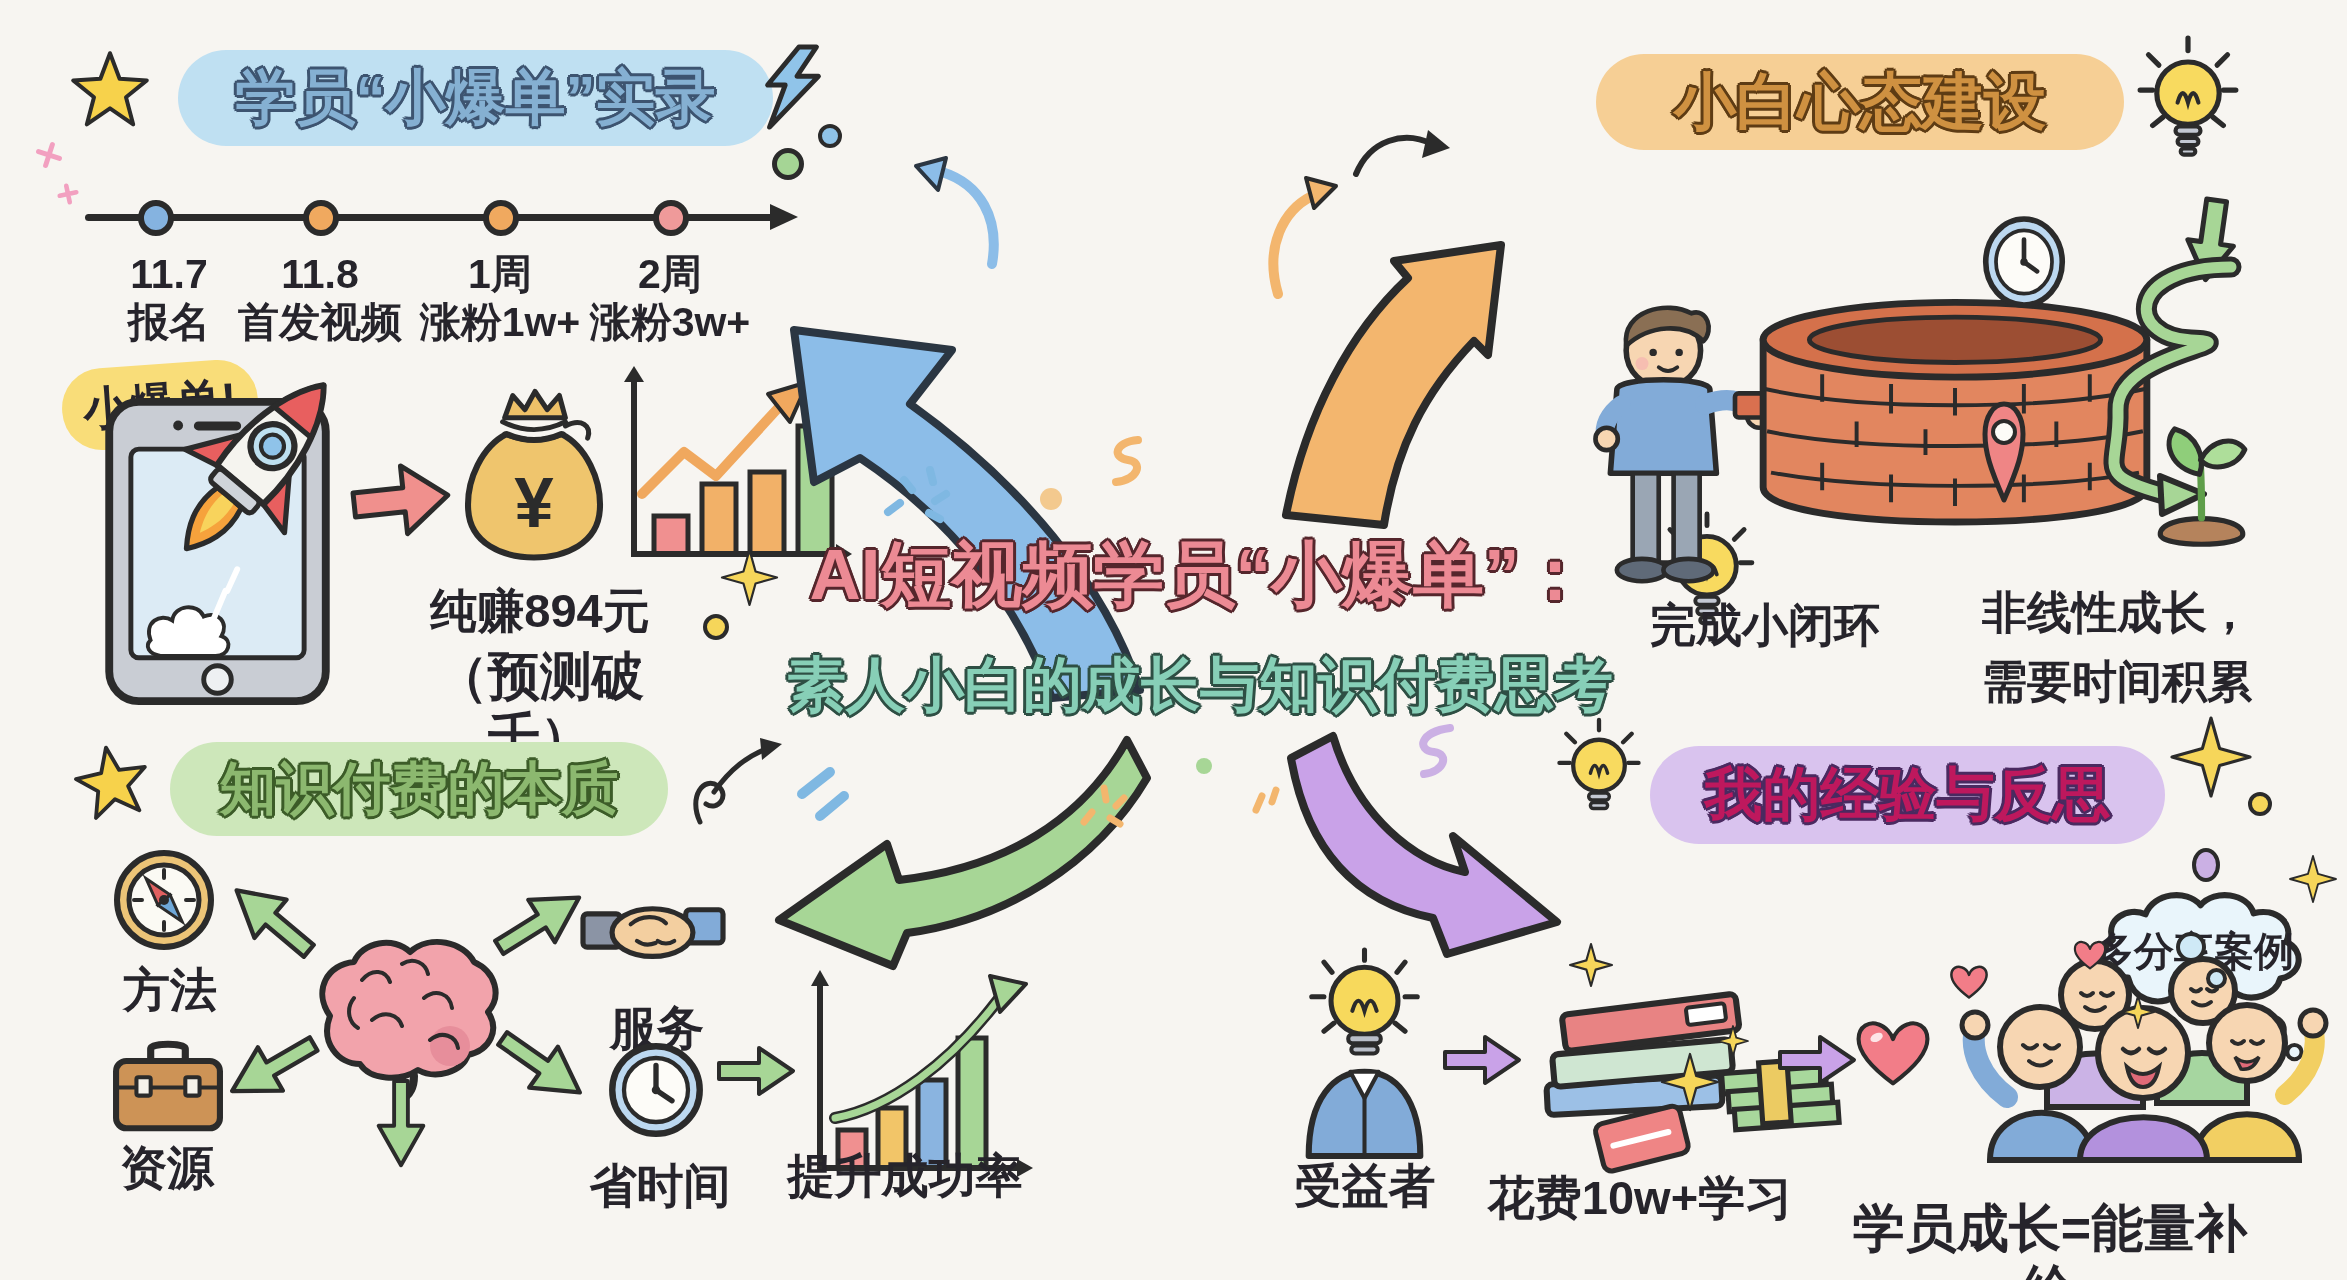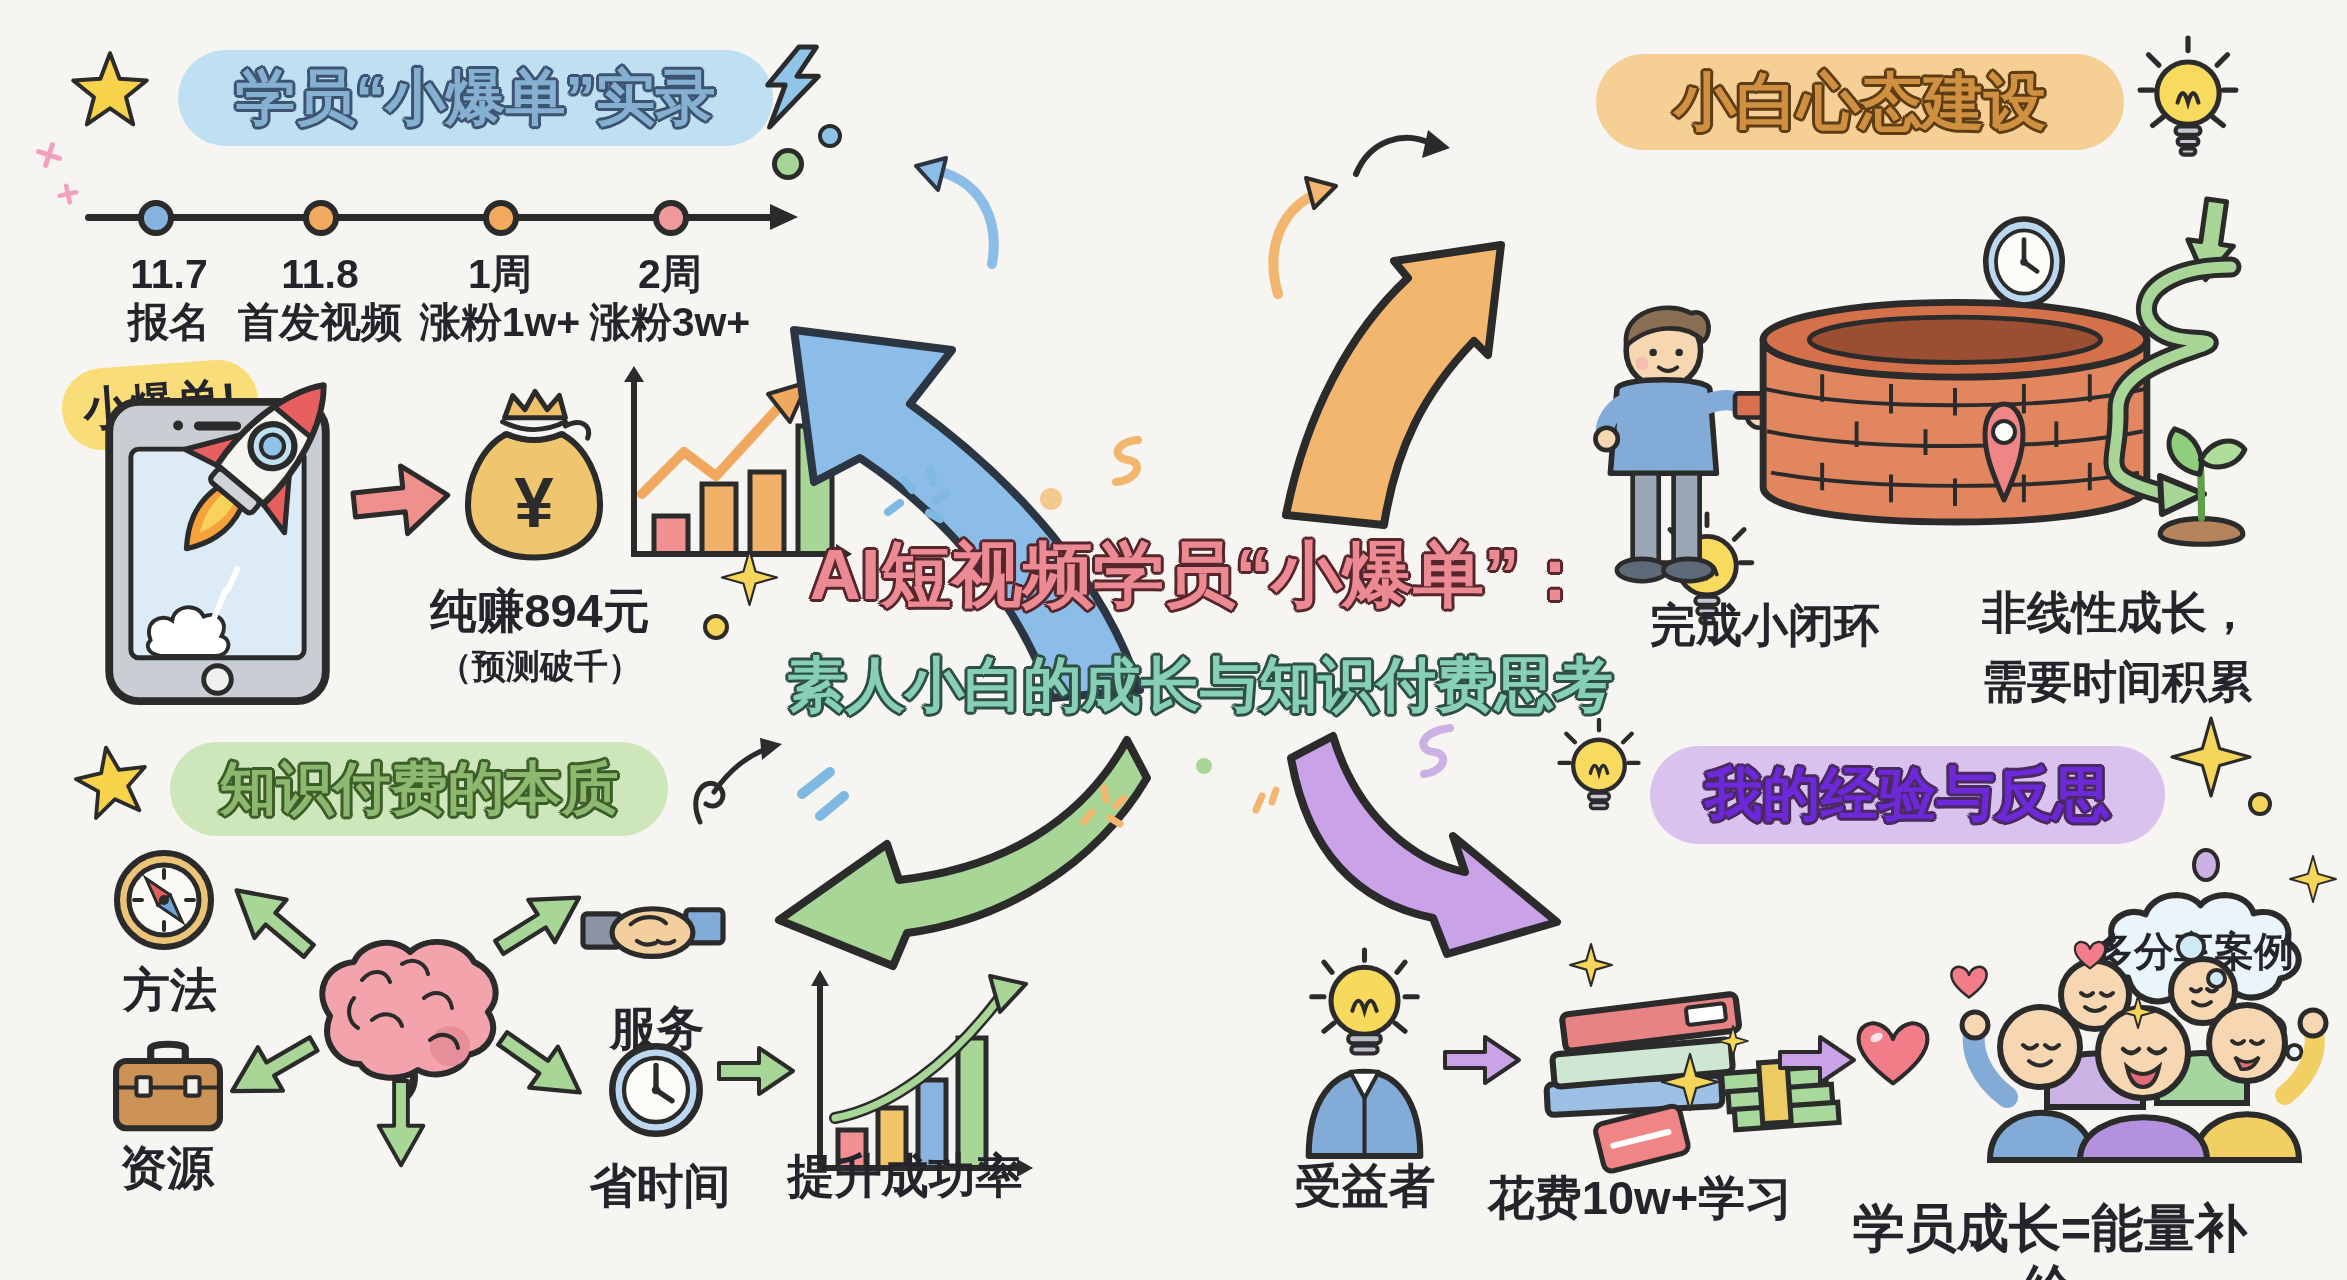--- a/index.html
+++ b/index.html
@@ -106,21 +106,21 @@
     <svg width="162" height="185" viewBox="0 0 160 180">
       <path d="M52,34 L60,12 L72,26 L82,8 L94,26 L106,12 L112,34 Z" fill="#eec168" stroke="#2b2b2b" stroke-width="5" stroke-linejoin="round"></path>
       <path d="M54,50 C30,62 14,95 16,125 C18,158 50,172 81,172 C112,172 144,158 146,125 C148,95 132,62 108,50 C90,58 72,58 54,50 Z" fill="#efc56d" stroke="#2b2b2b" stroke-width="6" stroke-linejoin="round"></path>
       <path d="M50,38 C70,48 92,48 112,38 M52,50 C72,58 90,58 110,50" stroke="#2b2b2b" stroke-width="5" fill="none" stroke-linecap="round"></path>
       <path d="M112,42 C128,34 138,42 134,54" stroke="#2b2b2b" stroke-width="5" fill="none" stroke-linecap="round"></path>
       <text x="81" y="142" text-anchor="middle" font-size="70" font-weight="bold" fill="#2b2b2b">¥</text>
     </svg>
   </div>
 
   <div class="abs blk" style="left:395px;top:583px;width:290px;font-size:47px">纯赚894元</div>
-  <div class="abs blk" style="left:385px;top:646px;width:310px;font-size:34px">（预测破千）</div>
+  <div class="abs blk" style="left:385px;top:646px;width:310px;font-size:52px">（预测破千）</div>
 
   <div class="abs" style="left:612px;top:366px;width:245px;height:205px">
     <svg width="245" height="205" viewBox="0 0 245 205">
       <rect x="42" y="150" width="34" height="38" fill="#f09090" stroke="#2b2b2b" stroke-width="5"></rect>
       <rect x="90" y="118" width="34" height="70" fill="#f2b168" stroke="#2b2b2b" stroke-width="5"></rect>
       <rect x="138" y="106" width="34" height="82" fill="#f2b168" stroke="#2b2b2b" stroke-width="5"></rect>
       <rect x="186" y="60" width="34" height="128" fill="#a7d696" stroke="#2b2b2b" stroke-width="5"></rect>
       <path d="M22,8 L22,188 L232,188" fill="none" stroke="#2b2b2b" stroke-width="6" stroke-linecap="round"></path>
       <polygon points="12,16 22,0 32,16" fill="#2b2b2b"></polygon>
       <polygon points="224,178 240,188 224,198" fill="#2b2b2b"></polygon>
@@ -429,21 +429,21 @@
       <path d="M20,10 L20,200 L225,200" fill="none" stroke="#2b2b2b" stroke-width="6" stroke-linecap="round"></path>
       <polygon points="11,18 20,2 29,18" fill="#2b2b2b"></polygon>
       <polygon points="217,191 233,200 217,209" fill="#2b2b2b"></polygon>
       <path d="M35,150 C90,140 150,95 198,32" fill="none" stroke="#2b2b2b" stroke-width="12" stroke-linecap="round"></path>
       <path d="M35,150 C90,140 150,95 198,32" fill="none" stroke="#a7d696" stroke-width="7" stroke-linecap="round"></path>
       <polygon points="190,8 226,16 200,44" fill="#a7d696" stroke="#2b2b2b" stroke-width="4" stroke-linejoin="round"></polygon>
     </svg>
   </div>
   <div class="abs blk" style="left:770px;top:1148px;width:270px;font-size:47px">提升成功率</div>
 
-  <div class="abs pill ol" style="left:1650px;top:746px;width:515px;height:98px;background:#d9c3ee;font-size:58px;color:#6d28d9;--oc:#4a2a60">
+  <div class="abs pill ol" style="left:1650px;top:746px;width:515px;height:98px;background:#d9c3ee;font-size:58px;color:#be185d;--oc:#4a2a60">
       <span>我的经验与反思</span>
     </div>
   <div class="abs" style="left:2172px;top:718px;width:78px;height:78px">
     <svg width="78" height="78" viewBox="0 0 100 100">
         <polygon points="50,0 61,39 100,50 61,61 50,100 39,61 0,50 39,39" fill="#f6d65a" stroke="#2b2b2b" stroke-width="4" stroke-linejoin="round"></polygon>
       </svg>
   </div>
   <div class="abs" style="left:2248px;top:792px;width:16px;height:16px;border-radius:50%;background:#f6d65a;border:4px solid #2b2b2b"></div>
   <div class="abs" style="left:2192px;top:848px;width:20px;height:26px;border-radius:50%;background:#cbb0e4;border:4px solid #2b2b2b"></div>
   <div class="abs" style="left:2290px;top:856px;width:46px;height:46px">

